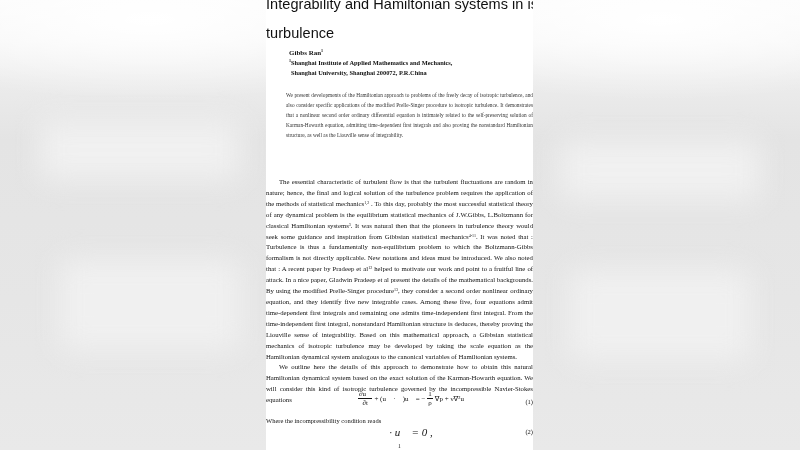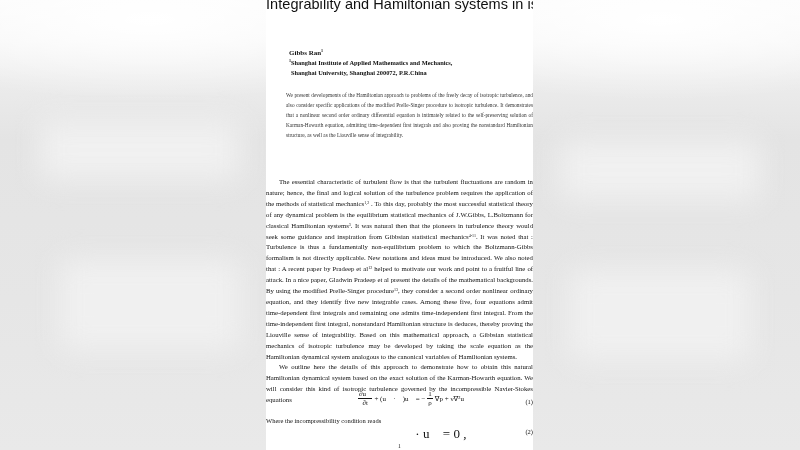--- a/index.html
+++ b/index.html
@@ -40,35 +40,36 @@
       font-size:6.75px; line-height:10.9px; text-align:justify; color:#111;
     }
     .body p { margin:0; text-indent:13px; }
     .eq1 { position:absolute; left:90px; top:390px; font-size:7px; white-space:nowrap; display:flex; align-items:center; }
     .frac { display:inline-flex; flex-direction:column; align-items:center; margin:0 2px; line-height:8px; }
     .frac .num { border-bottom:0.6px solid #111; padding:0 1px; }
     .eqno { position:absolute; right:0px; font-size:6.5px; }
     .eqno.n1 { top:398px; }
     .eqno.n2 { top:428px; }
     .where { position:absolute; left:0; top:417px; font-size:6.5px; }
-    .eq2 { position:absolute; left:136px; top:426px; font-size:13px; }
+    .eq2 { position:absolute; left:112px; top:426px; font-size:11px;font-style:italic; }
     .pagenum { position:absolute; left:132px; top:443px; font-size:5.5px; }
   </style>
 </head>
 <body>
 
 <div class="backdrop">
   <div class="blob" style="left:40px;top:120px;width:200px;height:60px;"></div>
   <div class="blob" style="left:560px;top:140px;width:200px;height:60px;"></div>
   <div class="blob" style="left:60px;top:260px;width:180px;height:90px;"></div>
   <div class="blob" style="left:570px;top:270px;width:180px;height:90px;"></div>
 </div>
 
 <div class="page">
   <div class="title">Integrability and Hamiltonian systems in  isotropic</div>
+  <div class="title l2">turbulence</div>
 
   <div class="author"><span>Gibbs Ran</span><sup>1</sup></div>
   <div class="aff a1"><sup>1</sup><span>Shanghai Institute of Applied Mathematics and Mechanics,</span></div>
   <div class="aff a2">Shanghai University, Shanghai 200072, P.R.China</div>
 
   <div class="abstract">We present developments of the Hamiltonian approach to problems of the freely decay of isotropic turbulence, and also consider specific applications of the modified Prelle-Singer procedure to isotropic turbulence. It demonstrates that a nonlinear second order ordinary differential equation is intimately related to the self-preserving solution of Karman-Howarth equation, admitting time-dependent first integrals and also proving the nonstandard Hamiltonian structure, as well as the Liouville sense of integrability.</div>
 
   <div class="body">
     <p><span>The essential characteristic of turbulent flow is that the turbulent fluctuations are random in nature; hence, the final and logical solution of the turbulence problem requires the application of the methods of statistical mechanics</span><sup>1,2</sup><span> . To this day, probably the most successful statistical theory of any dynamical problem is the equilibrium statistical mechanics of J.W.Gibbs, L.Boltzmann for classical Hamiltonian systems</span><sup>3</sup><span>. It was natural then that the pioneers in turbulence theory would seek some guidance and inspiration from Gibbsian statistical mechanics</span><sup>4-11</sup><span>.   It was noted that : Turbulence is thus a fundamentally non-equilibrium problem to which the Boltzmann-Gibbs formalism is not directly applicable. New notations and ideas must be introduced.   We also noted that : A recent paper by Pradeep et al</span><sup>12</sup><span> helped to motivate our work and point to a fruitful line of attack. In a nice paper, Gladwin Pradeep et al present the details of the mathematical backgrounds. By using the modified Prelle-Singer procedure</span><sup>13</sup><span>, they consider a second order nonlinear ordinary equation, and they identify five new integrable cases. Among these five, four equations admit time-dependent first integrals and remaining one admits time-independent first integral. From the time-independent first integral, nonstandard Hamiltonian structure is deduces, thereby proving the Liouville sense of integrability. Based on this mathematical approach, a Gibbsian statistical mechanics of isotropic turbulence may be developed by taking the scale equation as the Hamiltonian dynamical system analogous to the canonical variables of Hamiltonian systems.</span></p>
     <p>We outline here the details of this approach to demonstrate how to obtain this natural Hamiltonian dynamical system based on the exact solution of the Karman-Howarth equation. We will consider this kind of isotropic turbulence governed by the incompressible Navier-Stokes equations</p>

